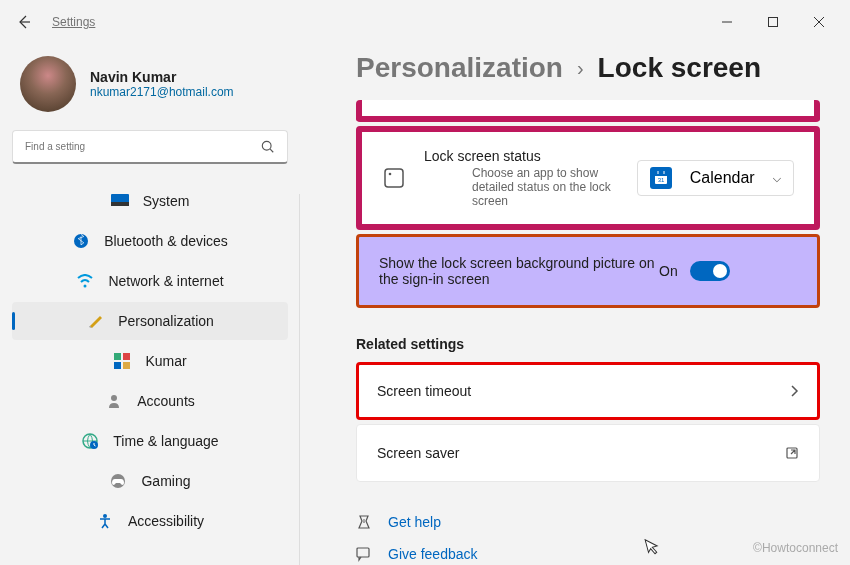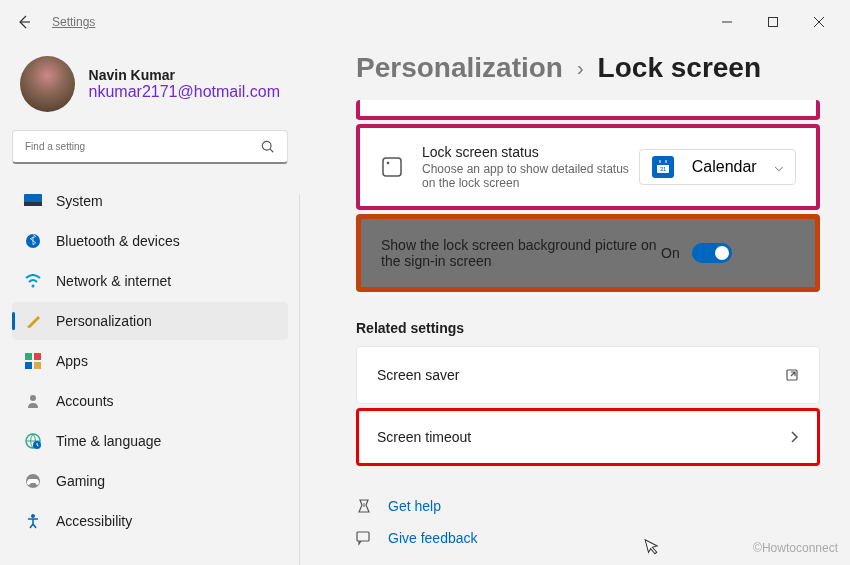--- a/index.html
+++ b/index.html
@@ -12,49 +12,49 @@
     .win-btn { width: 46px; height: 32px; display: flex; align-items: center; justify-content: center; cursor: pointer; }
     
     .container { display: flex; height: calc(100% - 44px); }
     
     .sidebar { width: 300px; padding: 0 12px; position: relative; }
     .sidebar::after { content:""; position:absolute; right:0; top:150px; bottom:0; width:1px; background:#ddd; }
     
     .profile { display: flex; align-items: center; padding: 12px 8px 18px 8px; }
     .avatar { width: 56px; height: 56px; border-radius: 50%; background: radial-gradient(circle at 50% 35%, #c88 0%, #865 40%, #432 100%); margin-right: 14px; }
     .profile-name { font-size: 14px; font-weight: 600; color: #202020; }
-    .profile-email { font-size: 16px; color: #6d28d9; }
+    .profile-email { font-size: 12px; color: #0369a1; }
     
     .search-box { display: flex; align-items: center; background: #fff; border: 1px solid #ddd; border-bottom: 2px solid #888; border-radius: 4px; height: 34px; padding: 0 12px; margin-bottom: 18px; }
     .search-box input { flex: 1; border: none; outline: none; font-size: 10px; background: transparent; color: #555; }
     
     .nav-list { list-style: none; }
-    .nav-item { display: flex; align-items: center; height: 38px; padding: 0 12px; border-radius: 4px; cursor: pointer; margin-bottom: 2px; position: relative; }
+    .nav-item { display: flex; align-items: center; height: 38px; padding: 0 12px; border-radius: 4px; cursor: pointer; margin-bottom: 2px; position: relative; justify-content: center; }
     .nav-item.selected { background: #eaeaea; }
     .nav-item.selected::before { content:""; position:absolute; left:0; top:10px; bottom:10px; width:3px; background:#0067c0; border-radius:2px; }
     .nav-icon { width: 18px; height: 18px; margin-right: 14px; display: flex; align-items: center; justify-content: center; font-size: 14px; }
     .nav-label { font-size: 14px; color: #202020; }
     
     .main { flex: 1; padding: 8px 30px 0 56px; overflow-y: auto; }
     .breadcrumb { display: flex; align-items: center; gap: 14px; margin-bottom: 16px; }
     .bc-parent { font-size: 28px; font-weight: 600; color: #777; }
     .bc-sep { font-size: 20px; color: #777; }
     .bc-current { font-size: 28px; font-weight: 600; color: #202020; }
     
-    .card { background: #fff; border: 4px solid #be185d; border-radius: 4px; padding: 16px 20px; margin-bottom: 4px; display: flex; align-items: center; }
+    .card { background: #fff; border: 6px solid #be185d; border-radius: 4px; padding: 16px 20px; margin-bottom: 4px; display: flex; align-items: center; }
     .card-stub { height: 14px; border-top:none; padding-top:0; margin-bottom:4px; }
     .card-icon { width: 24px; height: 24px; margin-right: 18px; color:#555; flex-shrink:0; }
     .card-body { flex: 1; }
     .card-title { font-size: 14px; color: #202020; }
-    .card-desc { font-size: 12px; color: #666; margin-top:2px; max-width: 240px; }
+    .card-desc { font-size: 12px; color: #666; margin-top:2px; max-width: 240px; margin-left: 48px; }
     .dropdown-btn { display: flex; align-items: center; gap: 18px; border: 1px solid #ddd; border-radius: 4px; padding: 6px 12px; cursor: pointer; background:#fff; }
     .dd-icon { width: 22px; height: 22px; background: #0067c0; border-radius: 3px; display:flex; align-items:center; justify-content:center; color:#fff; font-size:13px; }
     .dd-chev { font-size: 11px; color: #555; }
     
-    .toggle-card { background:#737373; border:5px solid #c2410c; border-radius:4px; padding:18px 20px; display:flex; align-items:center; margin-bottom: 28px; }
+    .toggle-card { background:#c4b5fd; border:3px solid #c2410c; border-radius:4px; padding:18px 20px; display:flex; align-items:center; margin-bottom: 28px; }
     .toggle-body { flex:1; font-size:14px; color:#202020; max-width: 280px; }
     .toggle-state { font-size:14px; color:#202020; margin-right:12px; }
     .switch { width:40px; height:20px; background:#0067c0; border-radius:10px; position:relative; cursor:pointer; }
     .switch::after { content:""; position:absolute; right:3px; top:3px; width:14px; height:14px; background:#fff; border-radius:50%; }
     
     .section-label { font-size:14px; font-weight:600; color:#202020; margin-bottom:10px; }
     .link-card { background:#fff; border:1px solid #e8e8e8; border-radius:4px; padding:20px; display:flex; align-items:center; cursor:pointer; margin-bottom:4px; }
     .link-card.highlighted { border:3px solid #e60000; padding:18px; }
     .link-title { flex:1; font-size:14px; color:#202020; }
     .link-arrow { color:#555; }
@@ -155,21 +155,21 @@
         </li>
       <li class="nav-item">
           <span class="nav-icon">
             <svg width="16" height="16">
               <rect x="0" y="0" width="7" height="7" fill="#3a7"></rect>
               <rect x="9" y="0" width="7" height="7" fill="#d44"></rect>
               <rect x="0" y="9" width="7" height="7" fill="#0067c0"></rect>
               <rect x="9" y="9" width="7" height="7" fill="#da4"></rect>
             </svg>
           </span>
-          <span class="nav-label">Apps</span>
+          <span class="nav-label">Kumar</span>
         </li>
       <li class="nav-item">
           <span class="nav-icon">
             <svg width="16" height="16" viewBox="0 0 16 16">
               <circle cx="8" cy="5" r="3" fill="#888"></circle>
               <path d="M3 15 Q3 10 8 10 Q13 10 13 15 Z" fill="#888"></path>
             </svg>
           </span>
           <span class="nav-label">Accounts</span>
         </li>
@@ -241,39 +241,39 @@
     </div>
 
     <div class="toggle-card">
       <div class="toggle-body">Show the lock screen background picture on the sign-in screen</div>
       <span class="toggle-state">On</span>
       <div class="switch"></div>
     </div>
 
     <div class="section-label">Related settings</div>
 
+    <div class="link-card highlighted">
+      <span class="link-title">Screen timeout</span>
+      <span class="link-arrow">
+        <svg width="10" height="14" viewBox="0 0 10 14">
+            <path d="M3 2l5 5-5 5" fill="none" stroke="#555" stroke-width="1.5"></path>
+          </svg>
+      </span>
+    </div>
+
     <div class="link-card">
       <span class="link-title">Screen saver</span>
       <span class="link-arrow">
         <svg width="14" height="14" viewBox="0 0 14 14">
             <rect x="2" y="2" width="10" height="10" rx="1" fill="none" stroke="#555" stroke-width="1.2"></rect>
             <path d="M6 4h4v4 M10 4 6 8" fill="none" stroke="#555" stroke-width="1.2"></path>
           </svg>
       </span>
     </div>
 
-    <div class="link-card highlighted">
-      <span class="link-title">Screen timeout</span>
-      <span class="link-arrow">
-        <svg width="10" height="14" viewBox="0 0 10 14">
-            <path d="M3 2l5 5-5 5" fill="none" stroke="#555" stroke-width="1.5"></path>
-          </svg>
-      </span>
-    </div>
-
     <div class="footer-links">
       <div class="footer-link">
         <span class="fl-icon">
           <svg width="16" height="16" viewBox="0 0 16 16">
               <path d="M4 2h8l-2 5 3 7H3l3-7z" fill="none" stroke="#555" stroke-width="1.2"></path>
               <circle cx="8" cy="6" r="0.8" fill="#555"></circle>
               <path d="M7 8h2" stroke="#555"></path>
             </svg>
         </span>
         <span>Get help</span>

